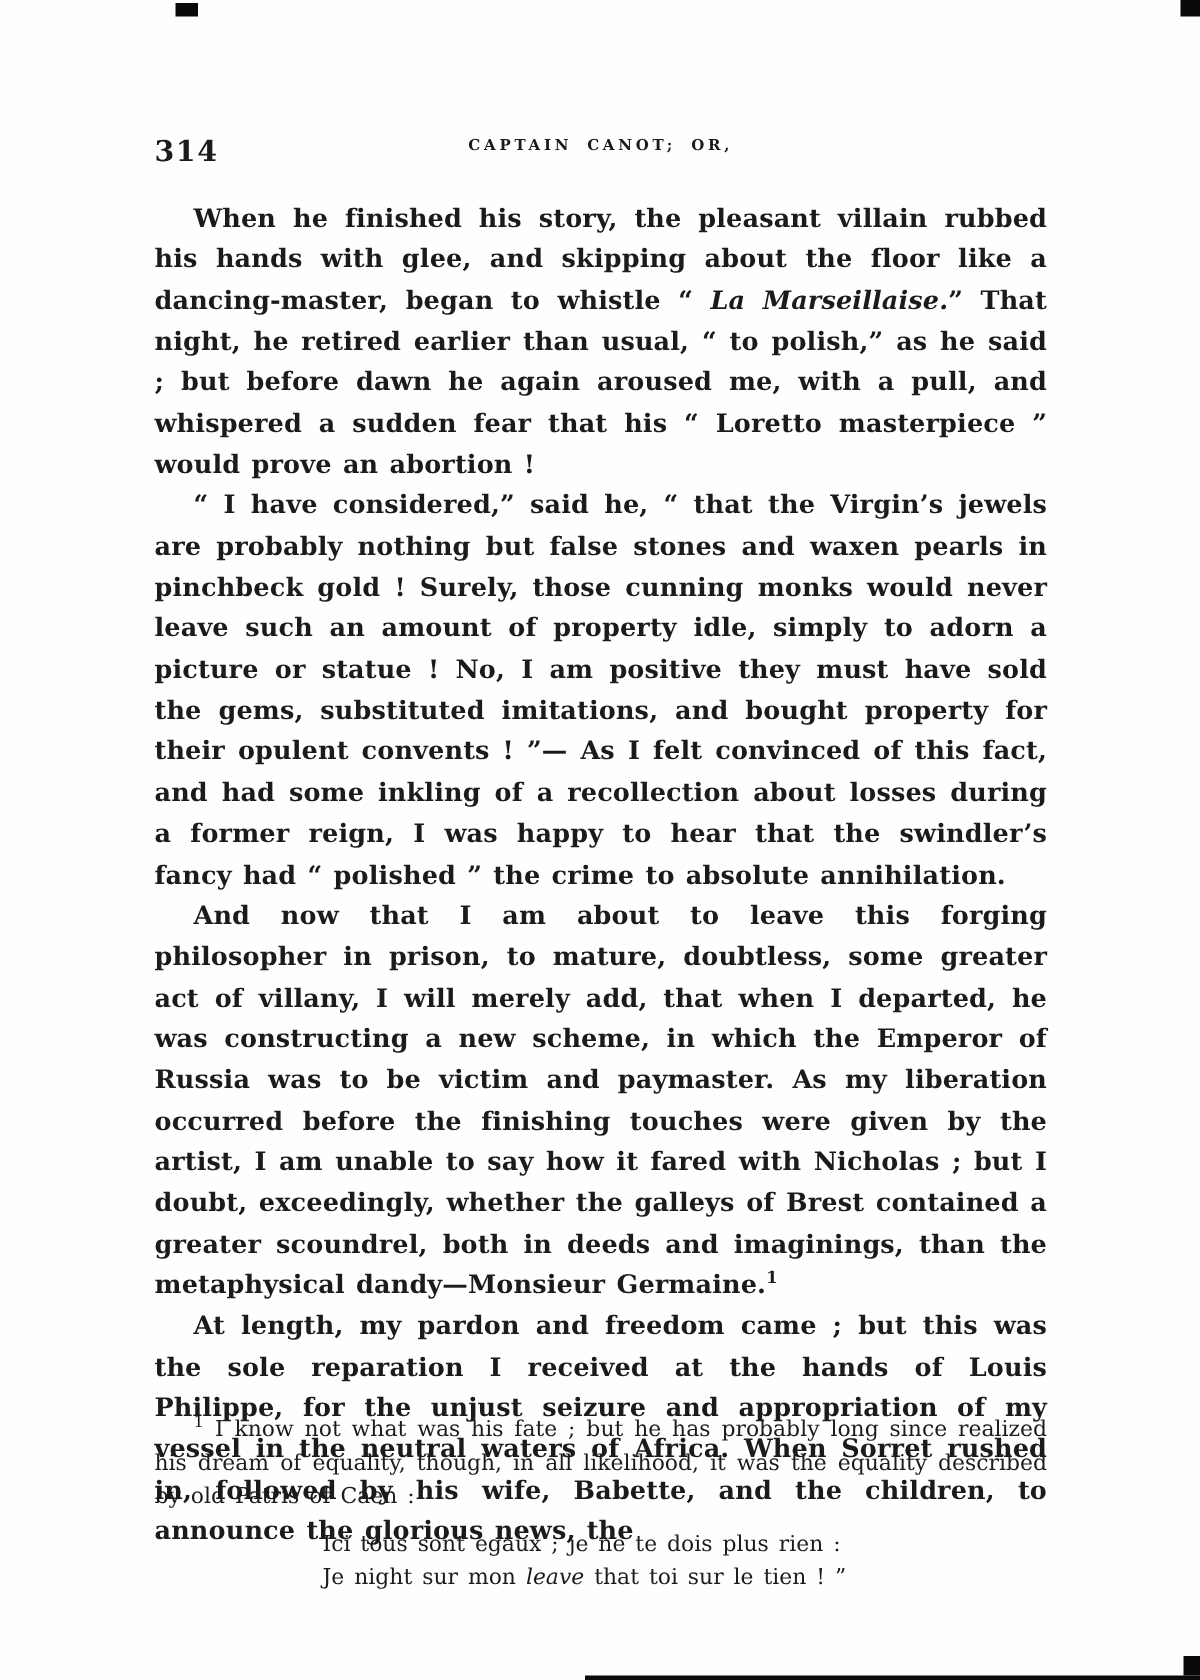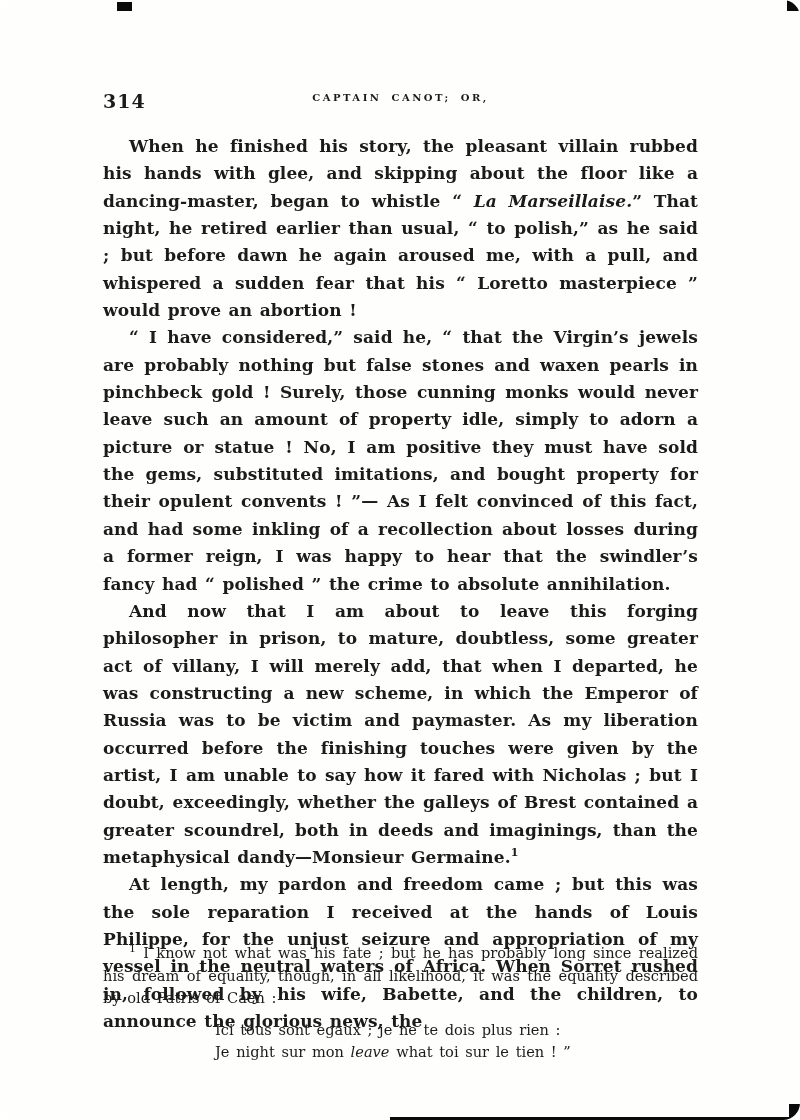--- a/index.html
+++ b/index.html
@@ -9,21 +9,20 @@
   }
   .page {
     position: relative;
     width: 800px;
     height: 1120px;
     background: #fefefd;
     font-family: "DejaVu Serif", serif;
     color: #1b1b1b;
     box-sizing: border-box;
     overflow: hidden;
-    border-radius: 17px;
   }
   
   .artifact { position: absolute; background: #0a0a0a; }
   .artifact.a1 { left: 117px; top: 2px; width: 15px; height: 9px; }
   .artifact.a2 { right: 0; top: 0; width: 13px; height: 11px; }
   .artifact.a3 { right: 0; bottom: 3px; width: 11px; height: 13px; }
   .artifact.a4 { left: 390px; right: 0; bottom: 0; height: 3px; }
 
   .running-head {
     position: absolute;
@@ -111,17 +110,17 @@
       <p class="para"><span>When he finished his story, the pleasant villain rubbed his hands with glee, and skipping about the floor like a dancing-master, began to whistle “ </span><i>La Marseillaise.</i><span>”  That night, he retired earlier than usual, “ to polish,” as he said ; but before dawn he again aroused me, with a pull, and whispered a sudden fear that his “ Loretto masterpiece ” would prove an abortion !</span></p>
       <p class="para"><span>“ I have considered,” said he, “ that the Virgin’s jewels are probably nothing but false stones and waxen pearls in pinchbeck gold !  Surely, those cunning monks would never leave such an amount of property idle, simply to adorn a picture or statue !  No, I am positive they must have sold the gems, substituted imitations, and bought property for their opulent convents ! ”— As I felt convinced of this fact, and had some inkling of a recollection about losses during a former reign, I was happy to hear that the swindler’s fancy had “ polished ” the crime to absolute annihilation.</span></p>
       <p class="para"><span>And now that I am about to leave this forging philosopher in prison, to mature, doubtless, some greater act of villany, I will merely add, that when I departed, he was constructing a new scheme, in which the Emperor of Russia was to be victim and paymaster.  As my liberation occurred before the finishing touches were given by the artist, I am unable to say how it fared with Nicholas ; but I doubt, </span><b>exceedingly,</b><span> whether the galleys of Brest contained a greater scoundrel, both in deeds and imaginings, than the metaphysical dandy—Monsieur Germaine.</span><sup>1</sup></p>
       <p class="para"><span>At length, my pardon and freedom came ; but this was the sole reparation I received at the hands of Louis Philippe, for the unjust seizure and appropriation of my vessel in the neutral waters of Africa.  When Sorret rushed in, followed by his wife, Babette, and the children, to announce the glorious news, the</span></p>
     </main>
 
   <section class="footnote">
     <p class="footnote-text"><sup>1</sup><span> I know not what was his fate ; but he has probably long since realized his dream of equality, though, in all likelihood, it was the equality described by old Patris of Caen :</span></p>
     <div class="verse">
         <div class="verse-line"><span>Ici tous sont egaux ; je ne te dois plus rien :</span></div>
-        <div class="verse-line"><span>Je night sur mon </span><i>leave</i><span> what toi sur le tien ! ”</span></div>
+        <div class="verse-line"><span>Je night sur mon </span><i>leave</i><span> that toi sur le tien ! ”</span></div>
       </div>
   </section>
 
 </div>
 
 </body></html>

